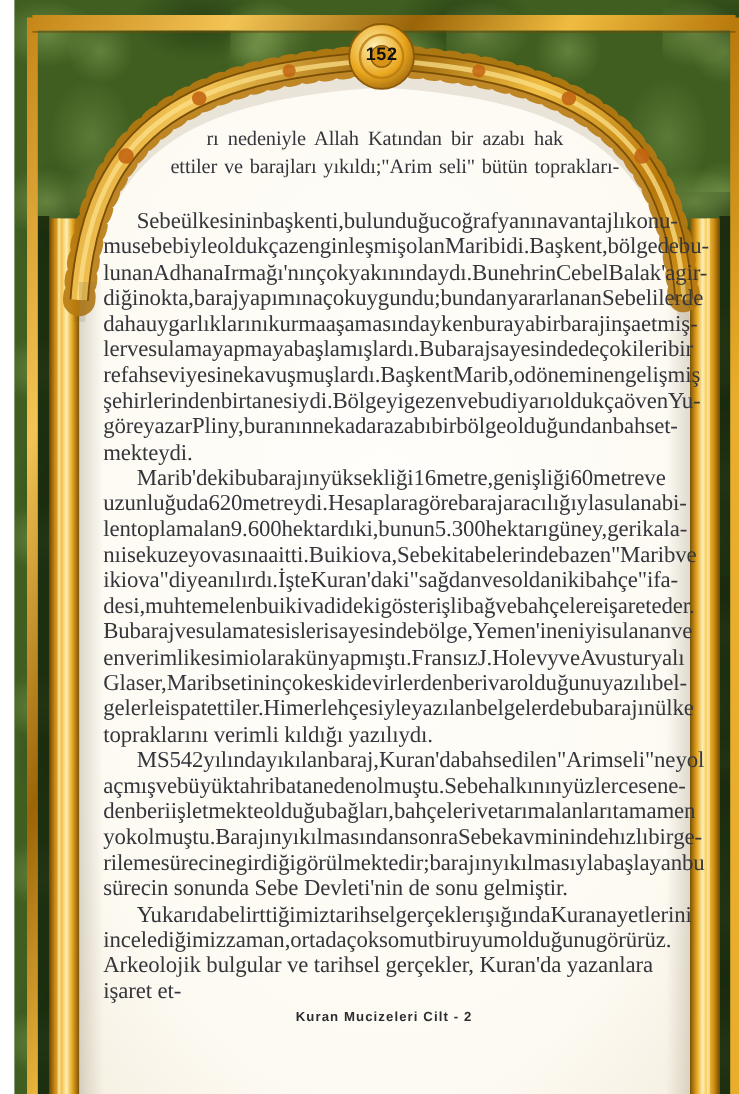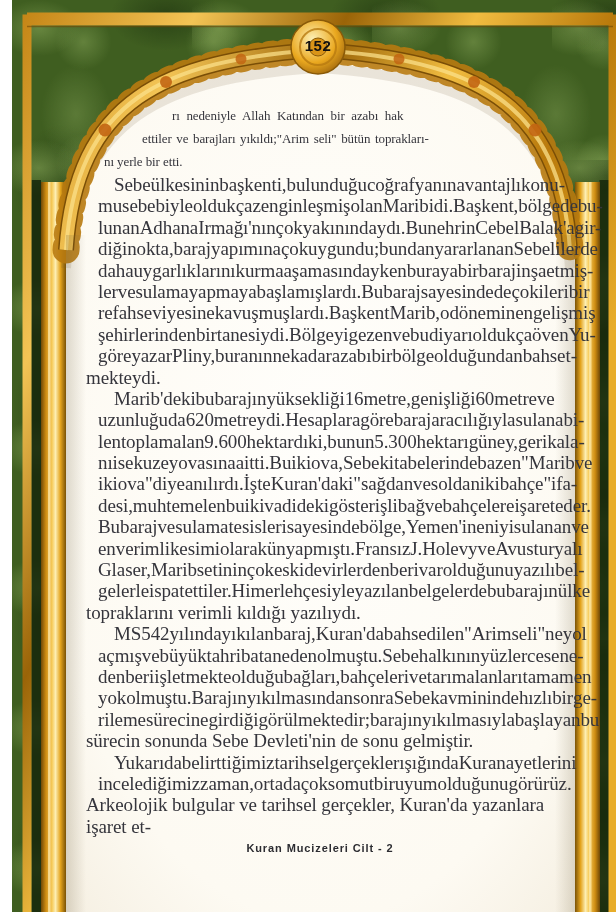--- a/index.html
+++ b/index.html
@@ -24,33 +24,33 @@
     font-family:"Liberation Sans",sans-serif;font-weight:bold;font-size:15px;
     color:#101010;letter-spacing:.5px;
   }
   .footer{
     position:absolute;left:0;right:0;top:842px;text-align:center;
     font-family:"Liberation Sans",sans-serif;font-weight:bold;font-size:11px;
     color:#2c2c31;letter-spacing:.9px;
   }
   .quote{
     position:absolute;left:74px;top:104px;width:480px;
-    font-size:13px;line-height:23px;color:var(--text,#35353c);
+    font-size:17px;line-height:23px;color:var(--text,#35353c);
   }
   .qline{white-space:nowrap;letter-spacing:-0.1px;}
   .q0{margin-left:86px;word-spacing:3.5px;}
   .q1{margin-left:56px;word-spacing:1.5px;}
   .q2{margin-left:18px;}
   .body-text{
     position:absolute;left:74px;top:174px;width:467px;
     font-size:19px;line-height:21.4px;color:var(--text,#35353c);
     letter-spacing:-0.1px;
   }
   .bline{height:21.4px;}
-  .bline.just{display:flex;justify-content:space-between;white-space:nowrap;padding-left:12px;}
+  .bline.just{display:flex;justify-content:space-between;white-space:nowrap;}
   .bline.first{padding-left:28px;box-sizing:border-box;}
   .bline span{display:inline-block;}
   .shadow-left{
     position:absolute;left:54px;top:235px;bottom:0;width:20px;pointer-events:none;
     background:linear-gradient(90deg, rgba(105,90,55,.22), rgba(105,90,55,0));
   }
   .shadow-right{
     position:absolute;left:543px;top:235px;bottom:0;width:20px;pointer-events:none;
     background:linear-gradient(270deg, rgba(105,90,55,.20), rgba(105,90,55,0));
   }
@@ -136,21 +136,20 @@
   </svg>
 
   <div class="shadow-left"></div>
   <div class="shadow-right"></div>
 
   <div class="page-number">152</div>
 
   <div class="quote" id="quote-block">
       <div class="qline q0">rı nedeniyle Allah Katından bir azabı hak</div>
       <div class="qline q1">ettiler ve  barajları yıkıldı;"Arim seli" bütün toprakları-</div>
-      <div class="qline q2">nı yerle bir etti.</div>
     </div>
 
   <div class="body-text" id="body-block">
       <div class="bline just first">
         <span>Sebe</span>
         <span>ülkesinin</span>
         <span>başkenti,</span>
         <span>bulunduğu</span>
         <span>coğrafyanın</span>
         <span>avantajlı</span>

